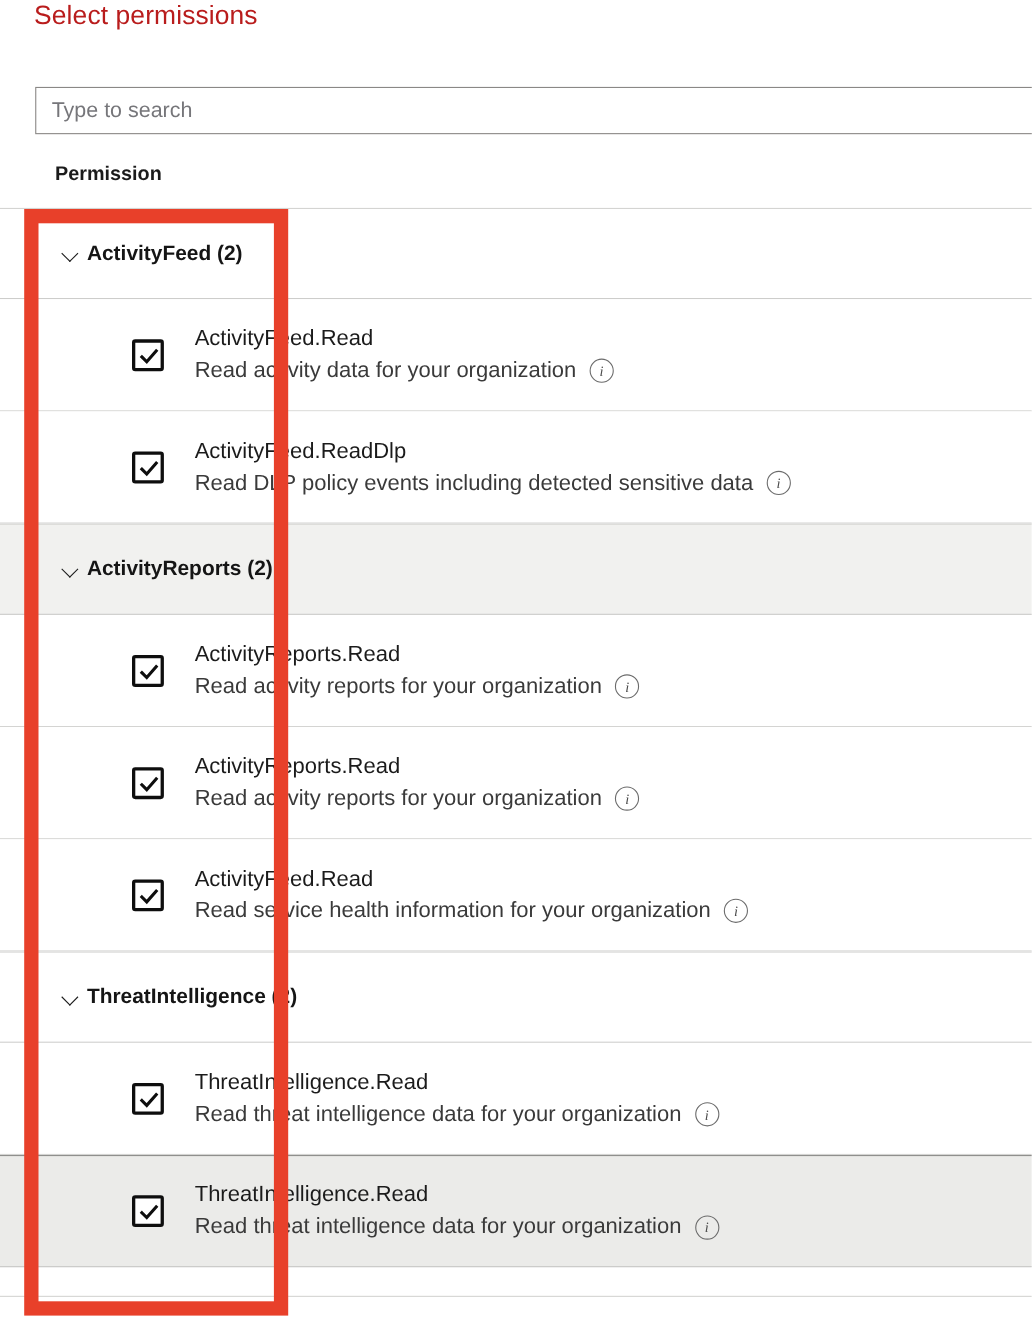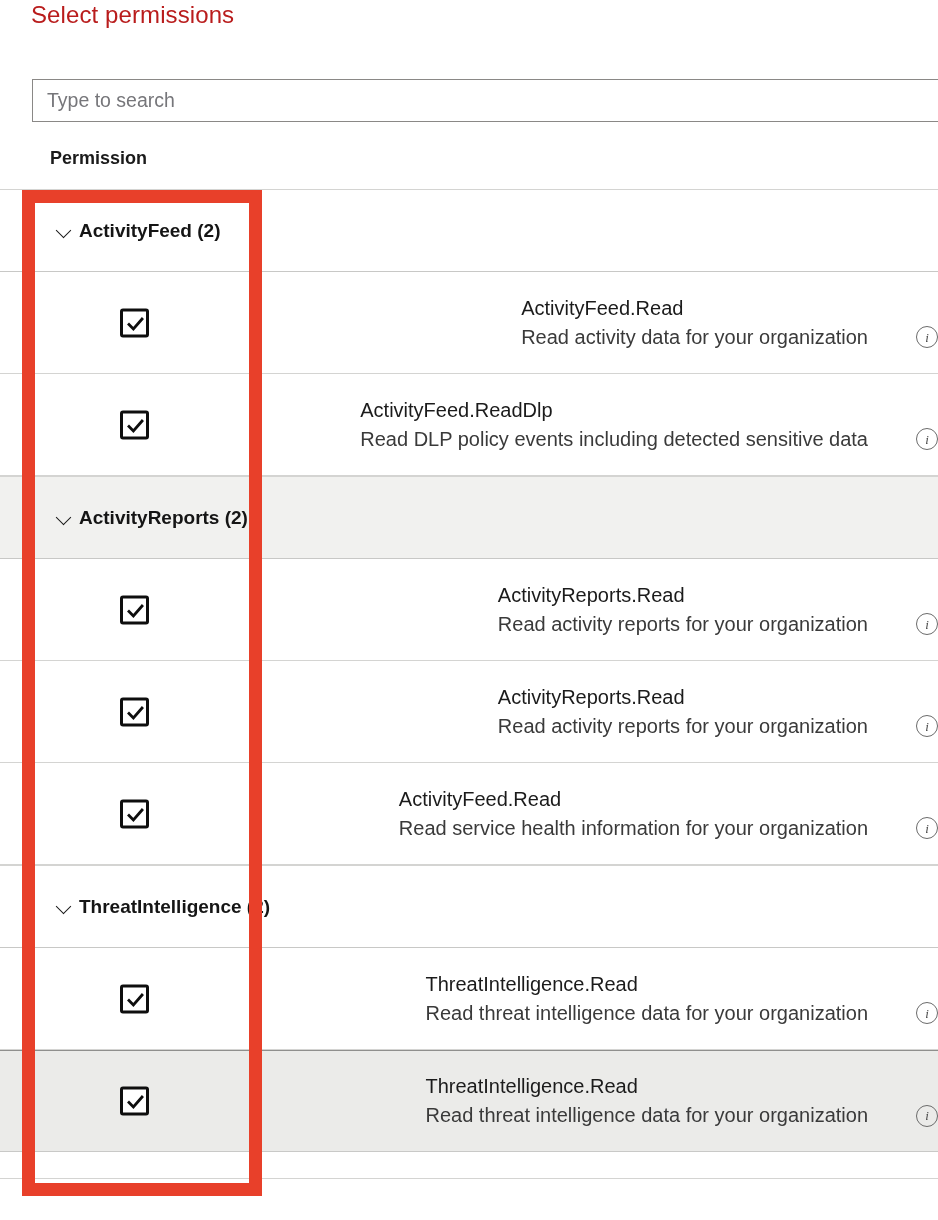--- a/index.html
+++ b/index.html
@@ -110,24 +110,23 @@
     transform: rotate(45deg);
   }
   .group-label { white-space: nowrap; }
 
   .perm-row {
     position: relative;
     box-sizing: border-box;
     height: 102px;
     display: flex;
     align-items: center;
-    padding-left: 83px;
+    padding-left: 120px;
     border-bottom: 1px solid #d4d4d2;
     background: #ffffff;
-    justify-content: flex-end;
   }
   .perm-row.selected {
     background: #ebebe9;
     border-top: 1px solid #8f8f8d;
     border-bottom: 1px solid #c9c9c7;
   }
 
   .checkbox {
     position: absolute;
     left: 120px;
@@ -154,21 +153,20 @@
     line-height: 1.45;
     white-space: nowrap;
   }
   .perm-desc {
     font-size: 20px;
     color: #3a3a3a;
     line-height: 1.45;
     display: flex;
     align-items: center;
     white-space: nowrap;
-    gap: 36px;
   }
   .info-icon {
     display: inline-flex;
     align-items: center;
     justify-content: center;
     width: 20px;
     height: 20px;
     margin-left: 12px;
     border: 1.4px solid #6b6b6b;
     border-radius: 50%;

